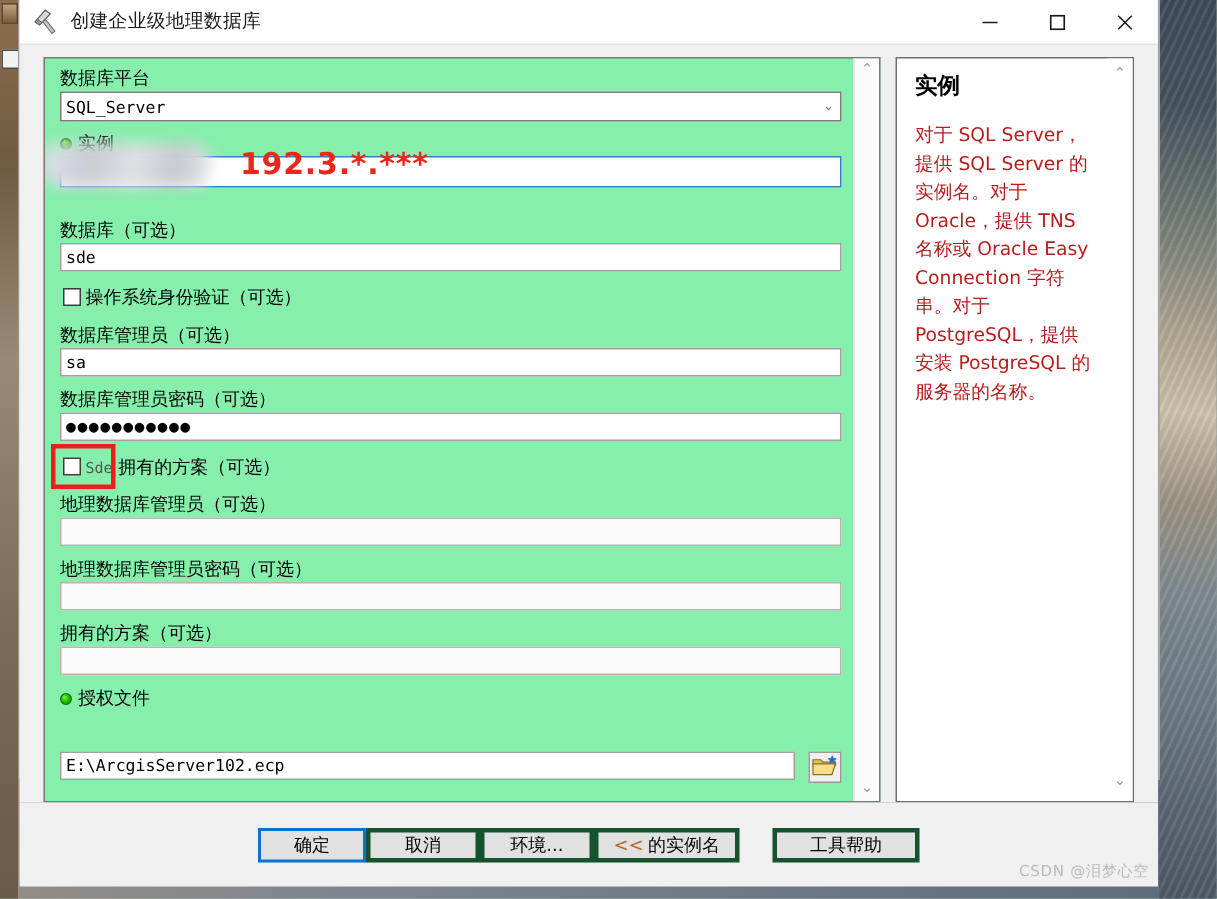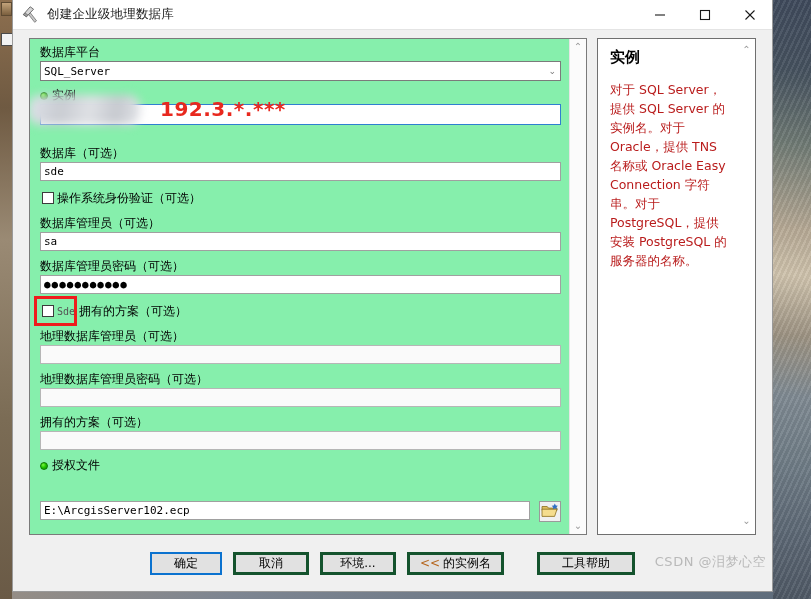--- a/index.html
+++ b/index.html
@@ -41,21 +41,21 @@
     content:"";
     position:absolute; inset:0;
     background:
       repeating-linear-gradient(115deg, rgba(255,255,255,0.07) 0 2px, rgba(0,0,0,0.05) 2px 5px);
   }
 
   
   #window {
     position: absolute;
     left: 12px; top: 0;
-    width: 761px; height: 592px;
+    width: 761px; height: 520px;
     background: #f0f0f0;
     border: 1px solid #9a9a9a;
     border-top: none;
     box-sizing: border-box;
     display: flex; flex-direction: column;
   }
 
   
   #titlebar {
     height: 29px; min-height: 29px;
@@ -224,21 +224,20 @@
   }
   #help-body {
     font-size: 12.5px; color: #b91c1c; line-height: 1.52;
     word-break: break-word;
   }
 
   
   #footer {
     height: 56px; min-height: 56px;
     display: flex; align-items: center; justify-content: center;
-    gap: 11px;
     background: #f0f0f0;
     position: relative;
   }
   .btn {
     height: 23px;
     min-width: 76px;
     padding: 0 10px;
     background: #e1e1e1;
     border: 3px solid #14532d;
     box-sizing: border-box;
@@ -250,22 +249,22 @@
     border: 2px solid #0b72cf;
     background: #e1e1e1;
     min-width: 72px;
   }
   #btn-help-toggle .lt { color: #b5651d; margin-right: 3px; }
   #btn-tool-help { margin-left: 22px; min-width: 98px; }
 
   
   #watermark {
     position: absolute;
-    right: 6px; bottom: 20px;
-    font-size: 13px; color: #b9b9b9;
+    right: 6px; bottom: 3px;
+    font-size: 10px; color: #b9b9b9;
     letter-spacing: .5px;
     white-space: nowrap;
     pointer-events: none;
   }
 </style>
 </head>
 <body>
 
 <div id="desktop">
   <div id="desktop-left">

